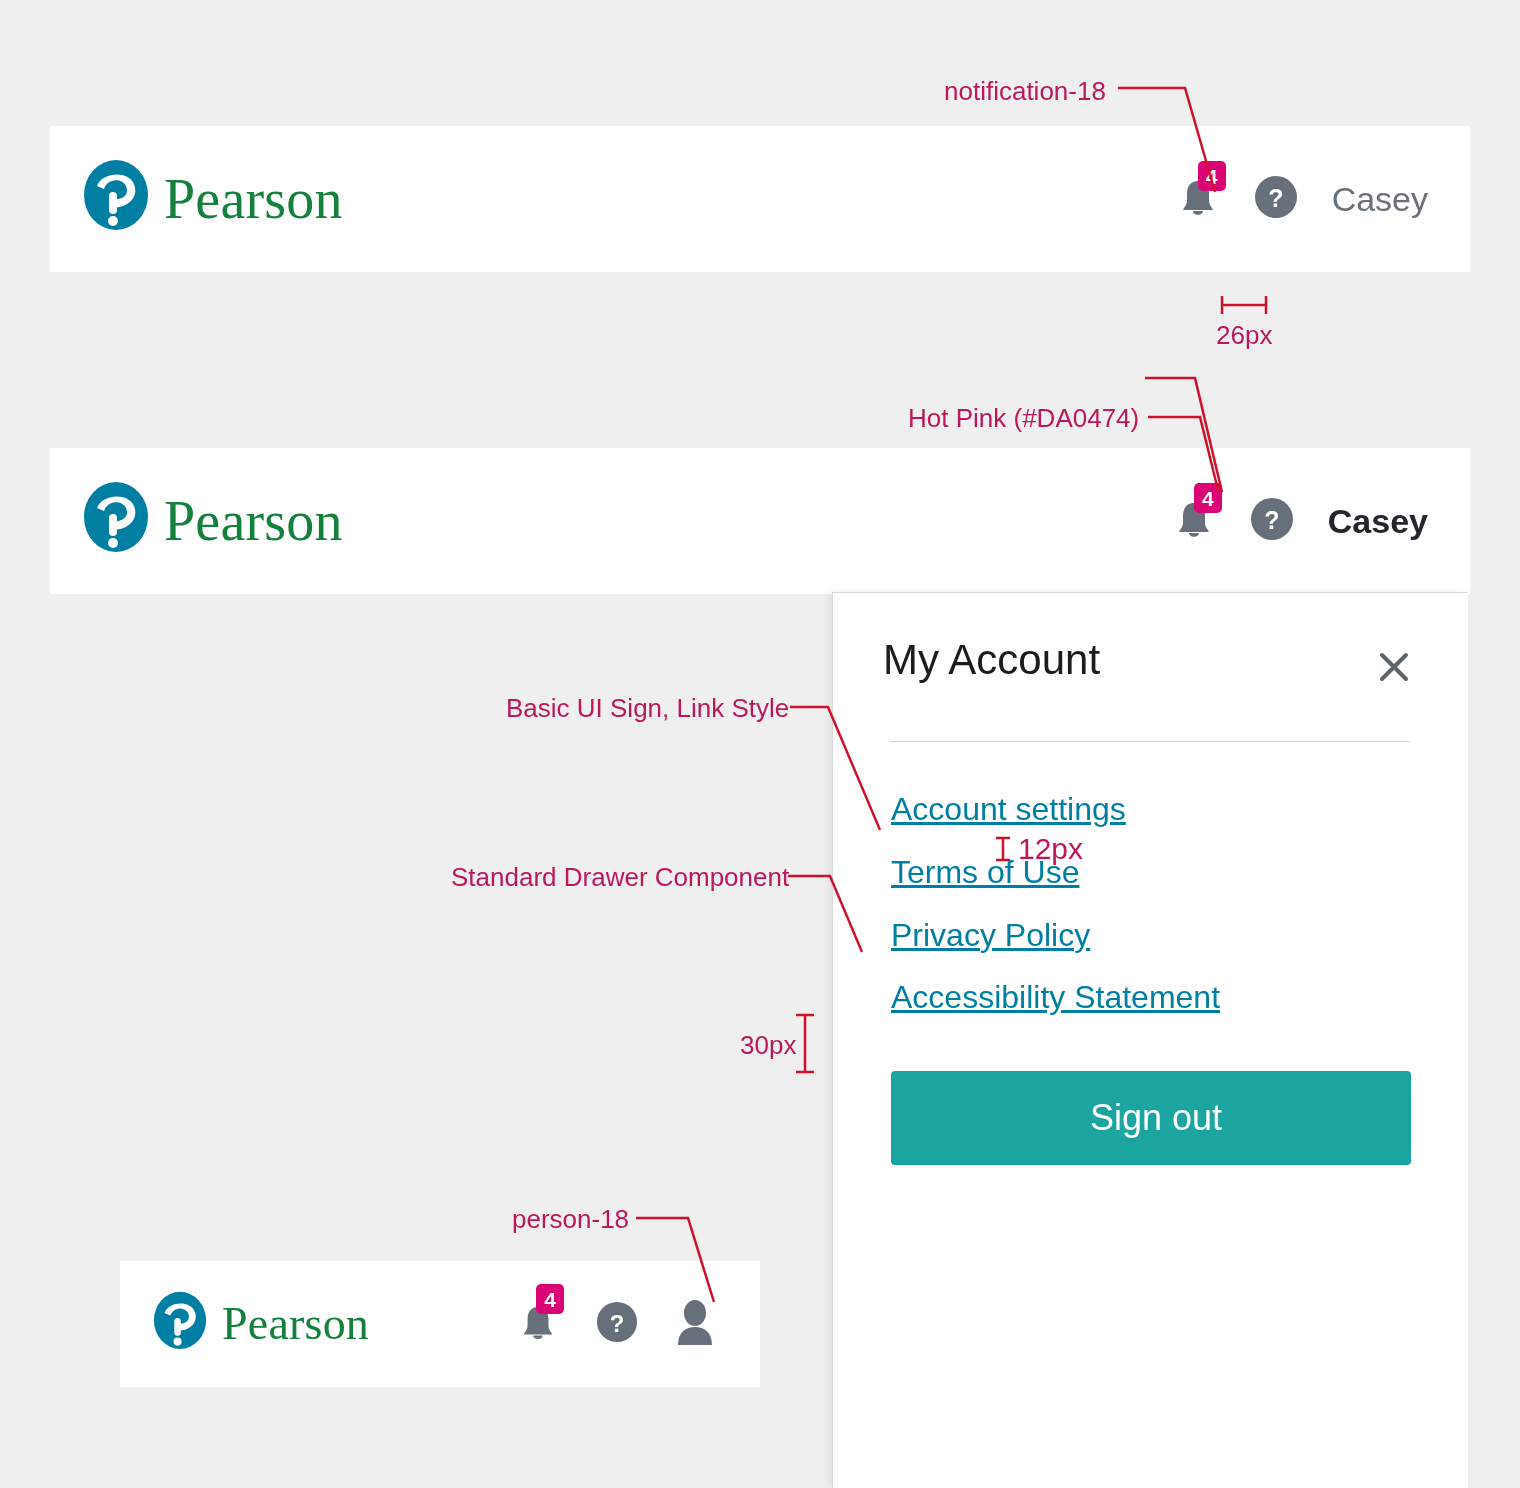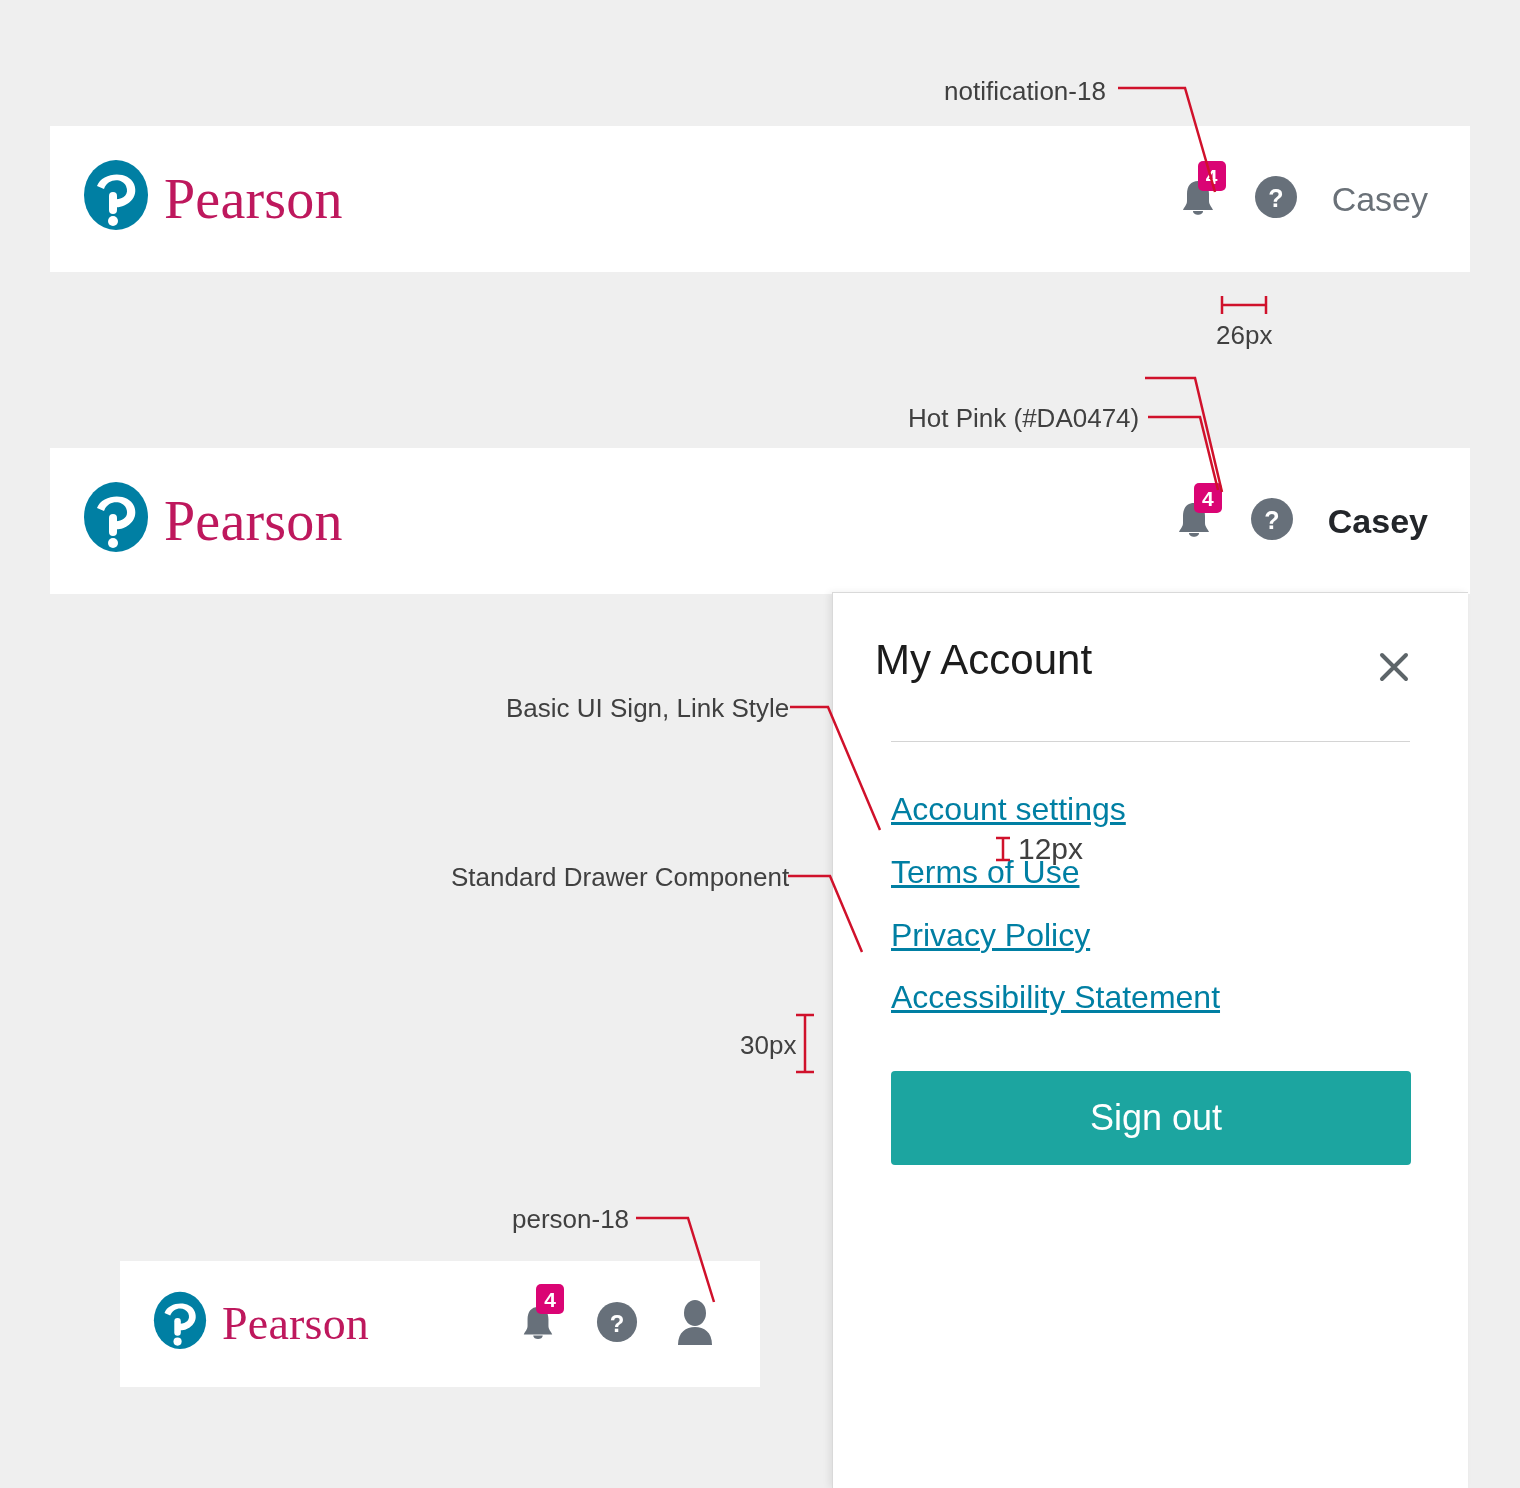--- a/index.html
+++ b/index.html
@@ -36,21 +36,21 @@
     display: flex;
     align-items: center;
     gap: 14px;
   }
   #header-1 .brand, #header-2 .brand { margin-left: 32px; }
   #header-3 .brand { margin-left: 32px; }
 
   .logo-mark { display: block; }
   .wordmark {
     font-family: "Liberation Serif", serif;
-    color: #be185d;
+    color: #15803d;
     letter-spacing: 0.2px;
     line-height: 1;
   }
   #header-1 .wordmark, #header-2 .wordmark { font-size: 56px; }
   #header-3 .wordmark { font-size: 46px; }
 
   .header-actions {
     margin-left: auto;
     display: flex;
     align-items: center;
@@ -102,21 +102,21 @@
     width: 636px;
     height: 896px;
     background: #ffffff;
     border-left: 1px solid #d9d9d9;
     border-top: 1px solid #d9d9d9;
     box-shadow: -3px 0 7px rgba(0,0,0,0.07);
     box-sizing: border-box;
   }
   .drawer-head {
     position: absolute;
-    left: 42px;
+    left: 50px;
     right: 54px;
     top: 44px;
     display: flex;
     align-items: flex-start;
     justify-content: space-between;
   }
   .drawer-title {
     font-size: 42px;
     color: #1c1c1c;
     line-height: 1.1;
@@ -167,21 +167,21 @@
     color: #ffffff;
     font-size: 36px;
     font-family: "Liberation Sans", sans-serif;
     cursor: pointer;
     padding-left: 16px;
   }
 
   
   .anno {
     position: absolute;
-    color: #404040;
+    color: #be185d;
     font-size: 26px;
     line-height: 1;
     white-space: nowrap;
   }
   .anno.sm { font-size: 30px; }
   .anno-svg {
     position: absolute;
     left: 0; top: 0;
     width: 1520px;
     height: 1488px;

